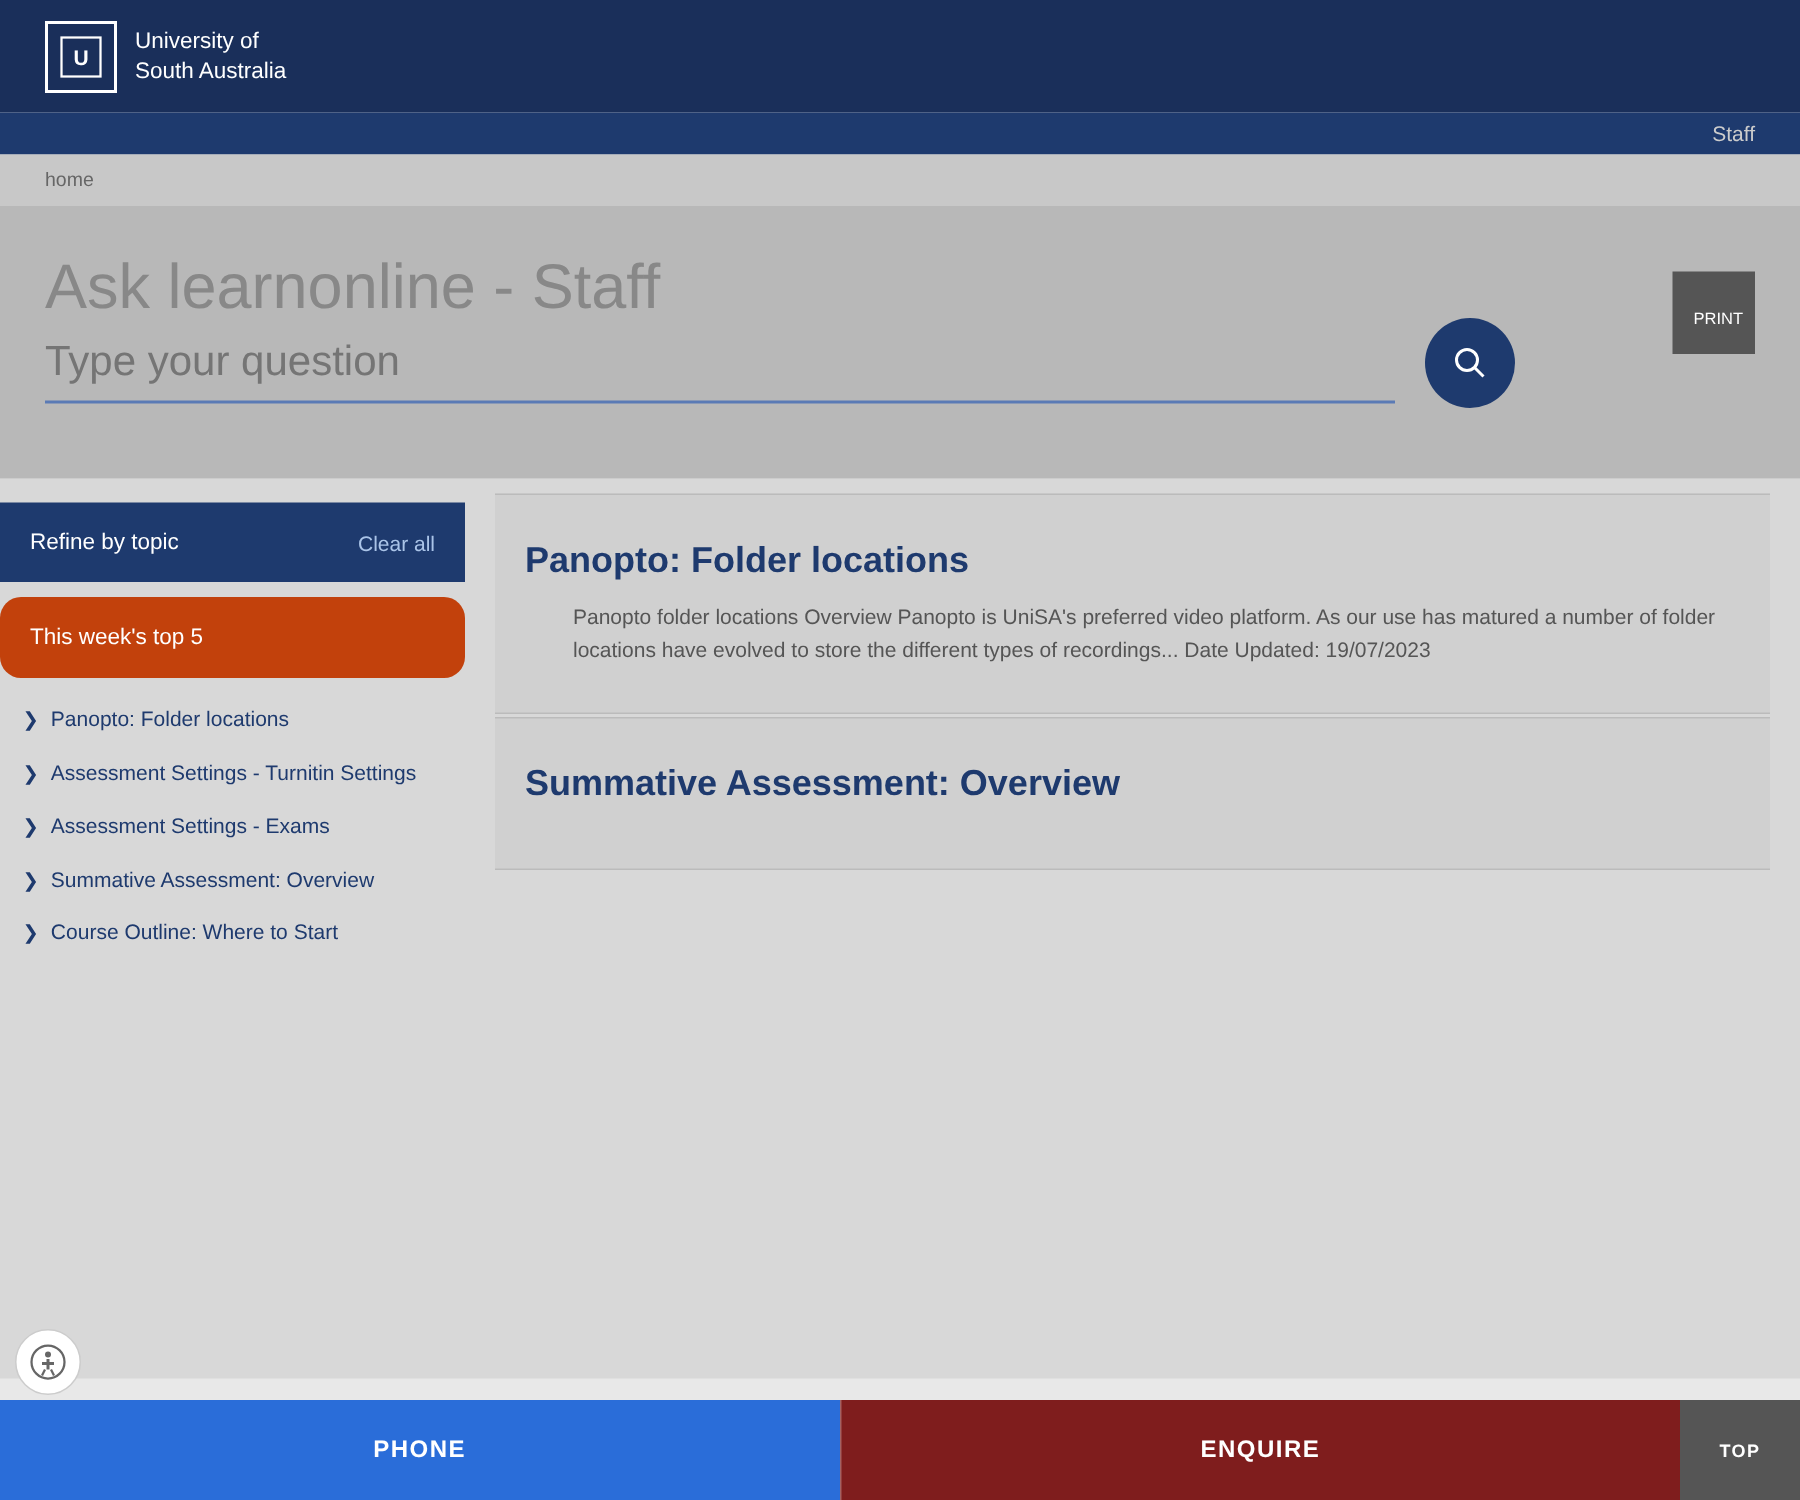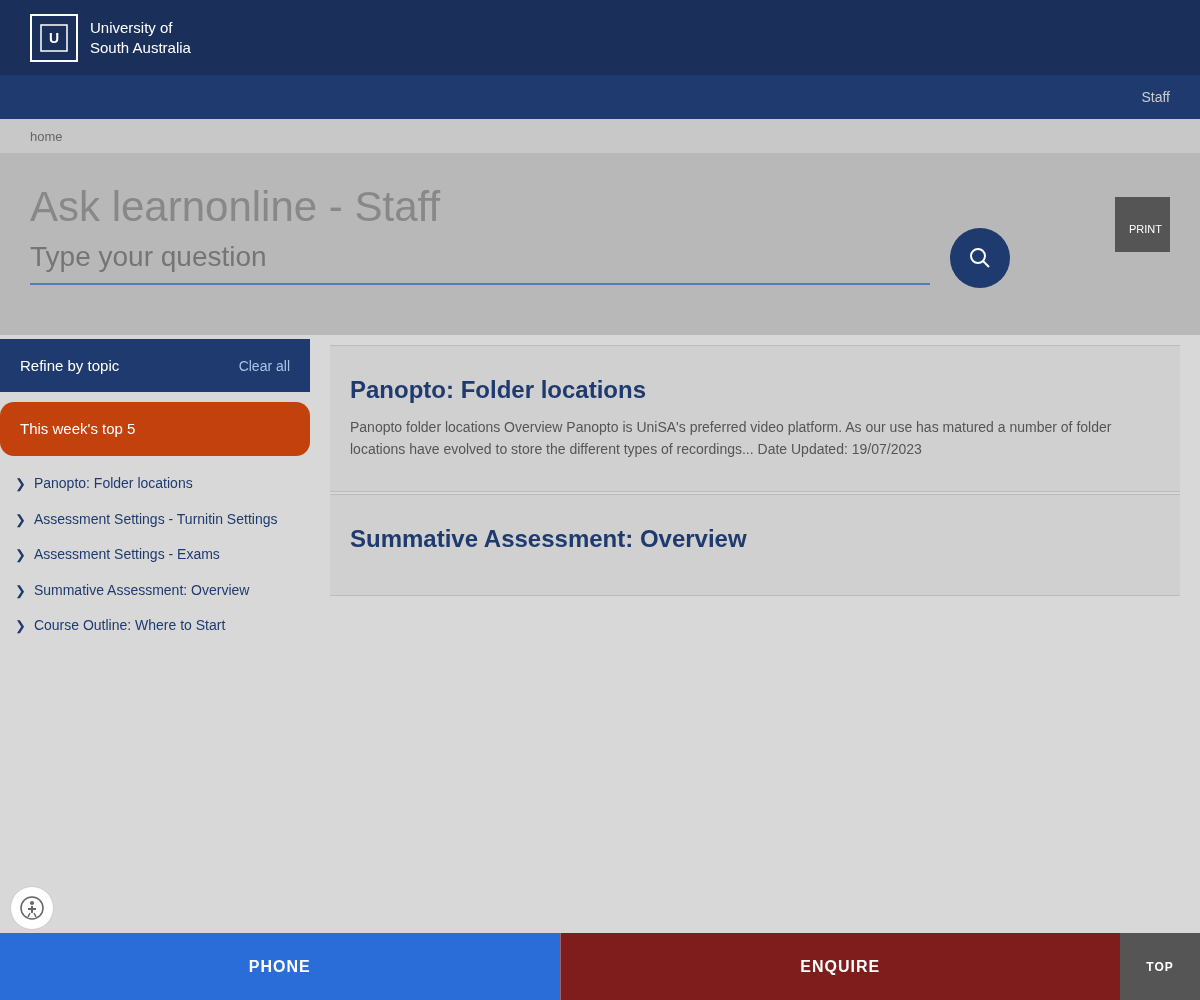--- a/index.html
+++ b/index.html
@@ -29,21 +29,21 @@
     .logo-text {
       color: #fff;
       font-size: 15px;
       line-height: 1.3;
       font-weight: 400;
     }
 
     
     .secondary-nav {
       background: #1e3a6e;
-      height: 44px;
+      height: 28px;
       display: flex;
       align-items: center;
       justify-content: flex-end;
       padding: 0 30px;
     }
     .staff-link {
       color: #ccc;
       font-size: 14px;
       text-decoration: none;
       cursor: pointer;
@@ -126,21 +126,21 @@
       width: 310px;
       flex-shrink: 0;
       padding: 0;
     }
     .refine-header {
       background: #1e3a6e;
       padding: 18px 20px;
       display: flex;
       justify-content: space-between;
       align-items: center;
-      margin-top: 4px;
+      margin-top: 16px;
     }
     .refine-title {
       color: #fff;
       font-size: 15px;
     }
     .clear-all-btn {
       color: #aac4e8;
       font-size: 14px;
       background: none;
       border: none;
@@ -195,20 +195,21 @@
     .article-title {
       color: #1e3a6e;
       font-size: 24px;
       margin-bottom: 12px;
       cursor: pointer;
     }
     .article-excerpt {
       color: #555;
       font-size: 14px;
       line-height: 1.6;
+      margin-left: 32px;
     }
 
     
     .bottom-bar {
       position: fixed;
       bottom: 0;
       left: 0;
       width: 1200px;
       display: flex;
       height: 67px;

